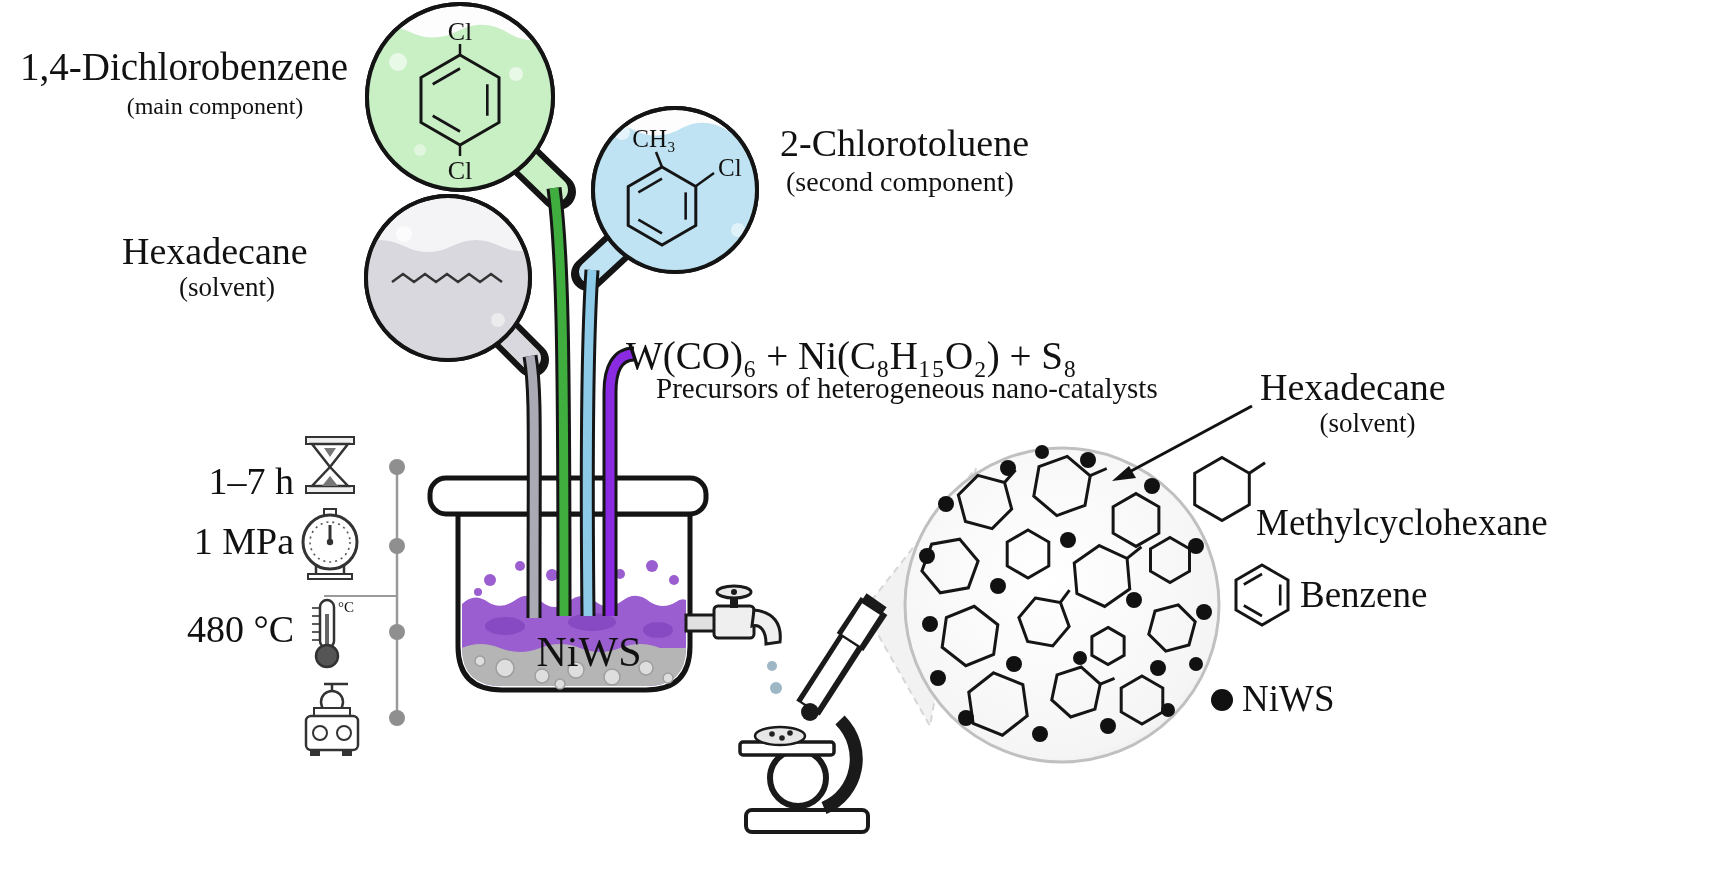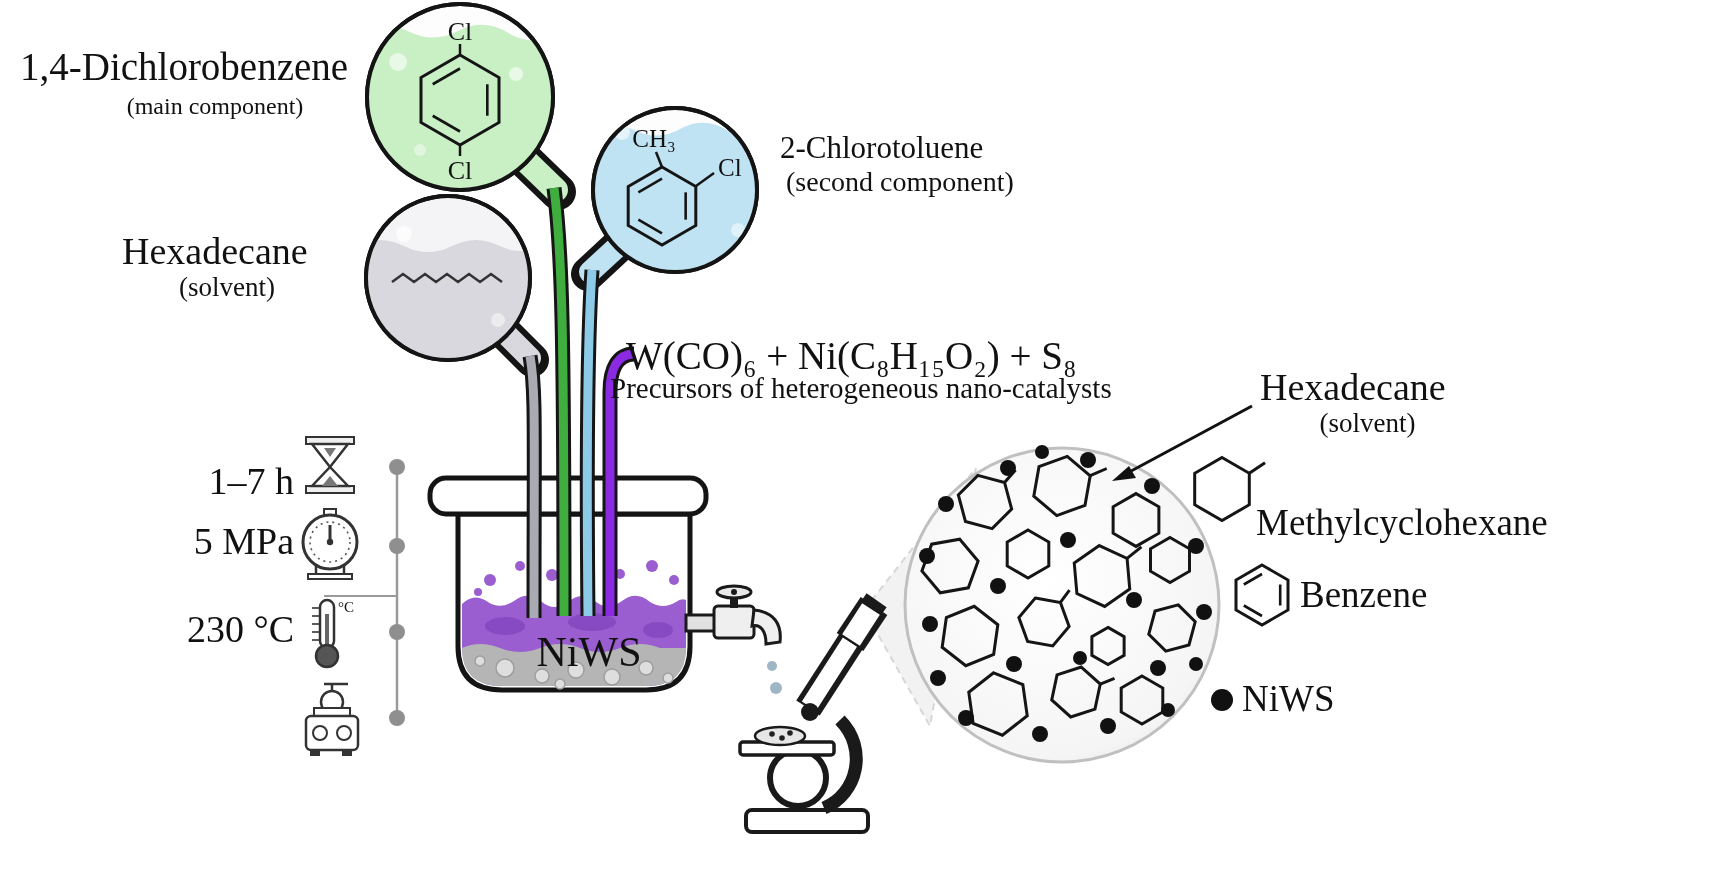--- a/index.html
+++ b/index.html
@@ -264,29 +264,29 @@
   <use href="#benz" transform="translate(1262,595) scale(1.0)"></use>
   <circle cx="1222" cy="700" r="11" fill="#111"></circle>
 </svg>
 
 <div class="lbl" style="left:0px;top:46px;font-size:39px;padding-left:20px;">1,4-Dichlorobenzene</div>
 <div class="lbl ctr" style="left:75px;top:93px;width:280px;font-size:24px;">(main component)</div>
 
 <div class="lbl" style="left:122px;top:231px;font-size:38px;">Hexadecane</div>
 <div class="lbl ctr" style="left:122px;top:273px;width:210px;font-size:27px;">(solvent)</div>
 
-<div class="lbl" style="left:780px;top:131px;font-size:31px;">2-Chlorotoluene</div>
+<div class="lbl" style="left:780px;top:123px;font-size:38px;">2-Chlorotoluene</div>
 <div class="lbl" style="left:786px;top:167px;font-size:28px;">(second component)</div>
 
 <div class="lbl" style="left:626px;top:323px;font-size:39px;margin-top:12px;">W(CO)₆ + Ni(C₈H₁₅O₂) + S₈</div>
-<div class="lbl" style="left:610px;top:373px;font-size:29px;">Precursors of heterogeneous nano-catalysts</div>
+<div class="lbl" style="left:656px;top:373px;font-size:29px;">Precursors of heterogeneous nano-catalysts</div>
 
 <div class="lbl rgt" style="left:28px;top:441px;width:266px;font-size:38px;margin-top:20px;">1–7 h</div>
-<div class="lbl rgt" style="left:28px;top:521px;width:266px;font-size:38px;">5 MPa</div>
-<div class="lbl rgt" style="left:28px;top:609px;width:266px;font-size:38px;">230 °C</div>
+<div class="lbl rgt" style="left:28px;top:521px;width:266px;font-size:38px;">1 MPa</div>
+<div class="lbl rgt" style="left:28px;top:609px;width:266px;font-size:38px;">480 °C</div>
 
 <div class="lbl" style="left:1260px;top:367px;font-size:38px;">Hexadecane</div>
 <div class="lbl ctr" style="left:1260px;top:409px;width:215px;font-size:27px;">(solvent)</div>
 <div class="lbl" style="left:1256px;top:467px;font-size:37px;margin-top:36px;">Methylcyclohexane</div>
 <div class="lbl" style="left:1300px;top:575px;font-size:37px;">Benzene</div>
 <div class="lbl" style="left:1242px;top:679px;font-size:37px;">NiWS</div>
 
 </div>
 
 </body></html>

